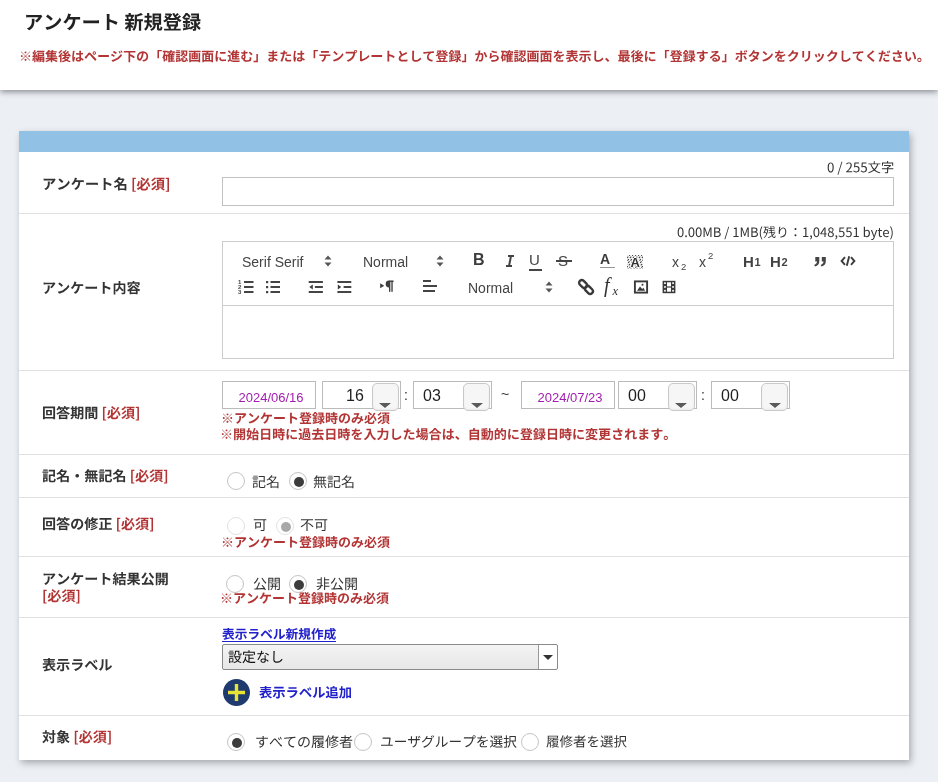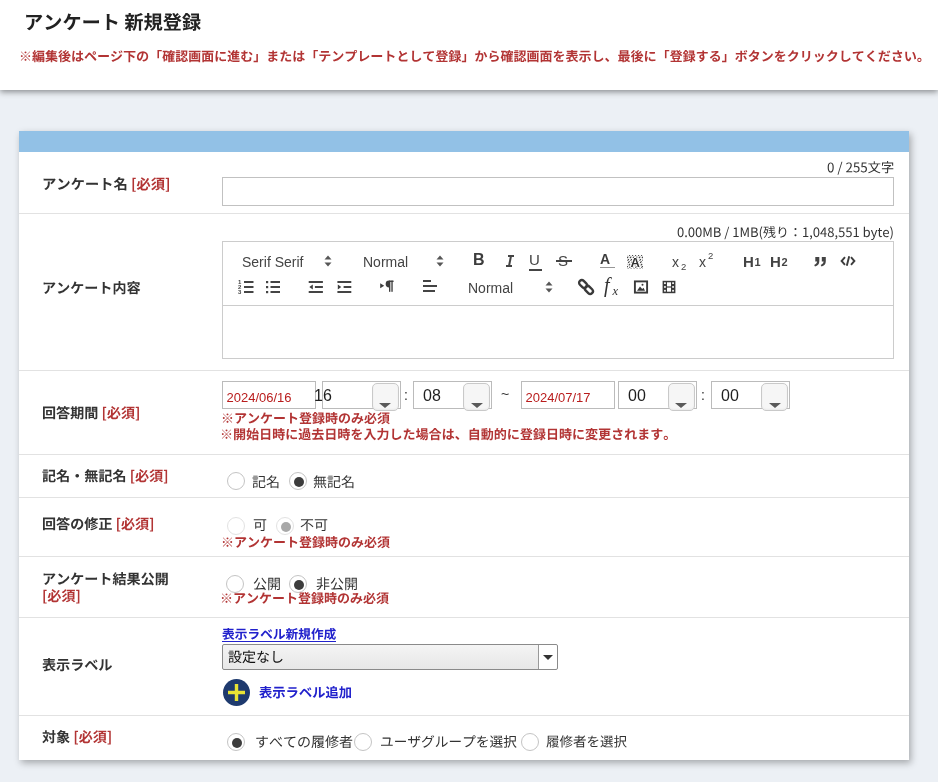--- a/index.html
+++ b/index.html
@@ -26,21 +26,21 @@
 .qx { position:absolute; font-size:14px; color:#444; }
 .qxs { position:absolute; font-size:9.5px; color:#444; }
 .qh { position:absolute; font-size:15px; color:#444; font-weight:bold; }
 .qhn { position:absolute; font-size:11px; color:#444; font-weight:bold; }
 .qic { position:absolute; width:18px; height:18px; }
 .st { stroke:#444; stroke-width:2; }
 .tn { font-family:"Liberation Sans"; font-size:6px; font-weight:bold; fill:#444; }
 .qfx { position:absolute; font-family:"Liberation Serif",serif; font-style:italic; font-size:20px; color:#333; }
 .qfxx { position:absolute; font-family:"Liberation Serif",serif; font-style:italic; font-size:12.5px; color:#333; }
 .dinp { position:absolute; top:381px; width:94px; height:28px; background:#fff; border:1px solid #bbb; }
-.dinp span { position:absolute; left:4px; top:7.5px; font-size:13px; color:#b91c1c; }
+.dinp span { position:absolute; left:16px; top:7.5px; font-size:13px; color:#a21caf; }
 .sbox { position:absolute; top:381px; width:79px; height:28px; background:#fff; border:1px solid #bbb; }
 .stxt { position:absolute; top:387px; font-size:16px; color:#1f1f1f; }
 .sbtn { position:absolute; top:383px; width:27px; height:28px; background:#f6f6f6; border:1px solid #c9c9c9; border-radius:5px;
   box-shadow:inset 0 -1px 2px rgba(0,0,0,0.05); }
 .stri { position:absolute; left:6.5px; top:19px; width:0; height:0; border-left:6px solid transparent; border-right:6px solid transparent; border-top:5px solid #5a5a5a; }
 .colon { position:absolute; top:387px; font-size:14px; color:#333; }
 .tilde { position:absolute; top:386px; font-size:14px; color:#333; }
 .rad { position:absolute; width:18px; height:18px; border-radius:50%; background:#fff; border:1px solid #c4c4c4; }
 .rad.dis { border-color:#e2e2e2; }
 .dot { position:absolute; left:4px; top:4px; width:10px; height:10px; border-radius:50%; background:#3c3c3c; }
@@ -336,33 +336,33 @@
 <rect x="12.2" y="4.3" width="1.7" height="1.7" fill="#fff"></rect>
     <rect x="12.2" y="8.1" width="1.7" height="1.7" fill="#fff"></rect>
     <rect x="12.2" y="11.9" width="1.7" height="1.7" fill="#fff"></rect>
 <rect x="7" y="4.3" width="4" height="4.1" fill="#fff"></rect>
     <rect x="7" y="9.6" width="4" height="4.1" fill="#fff"></rect>
   </svg>
 <div class="dinp" style="left:221.5px">
     <span>2024/06/16</span>
   </div>
 <div class="sbox" style="left:321.5px"></div>
-<span class="stxt" style="left:314px">16</span>
+<span class="stxt" style="left:346px">16</span>
 <div class="sbtn" style="left:371.5px">
     <div class="stri"></div>
   </div>
 <span class="colon" style="left:404px">:</span>
 <div class="sbox" style="left:413px"></div>
-<span class="stxt" style="left:423px">08</span>
+<span class="stxt" style="left:423px">03</span>
 <div class="sbtn" style="left:463px">
     <div class="stri"></div>
   </div>
 <span class="tilde" style="left:501px">~</span>
 <div class="dinp" style="left:520.5px">
-    <span>2024/07/17</span>
+    <span>2024/07/23</span>
   </div>
 <div class="sbox" style="left:617.5px"></div>
 <span class="stxt" style="left:628px">00</span>
 <div class="sbtn" style="left:667.5px">
     <div class="stri"></div>
   </div>
 <span class="colon" style="left:701px">:</span>
 <div class="sbox" style="left:711px"></div>
 <span class="stxt" style="left:721px">00</span>
 <div class="sbtn" style="left:761px">

